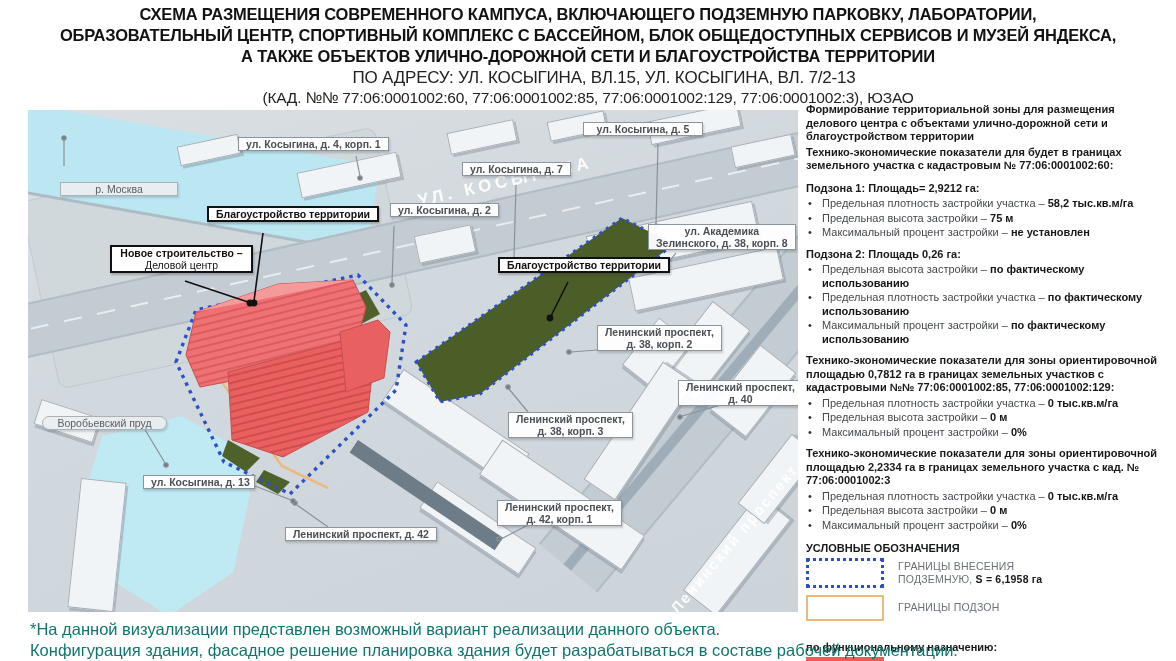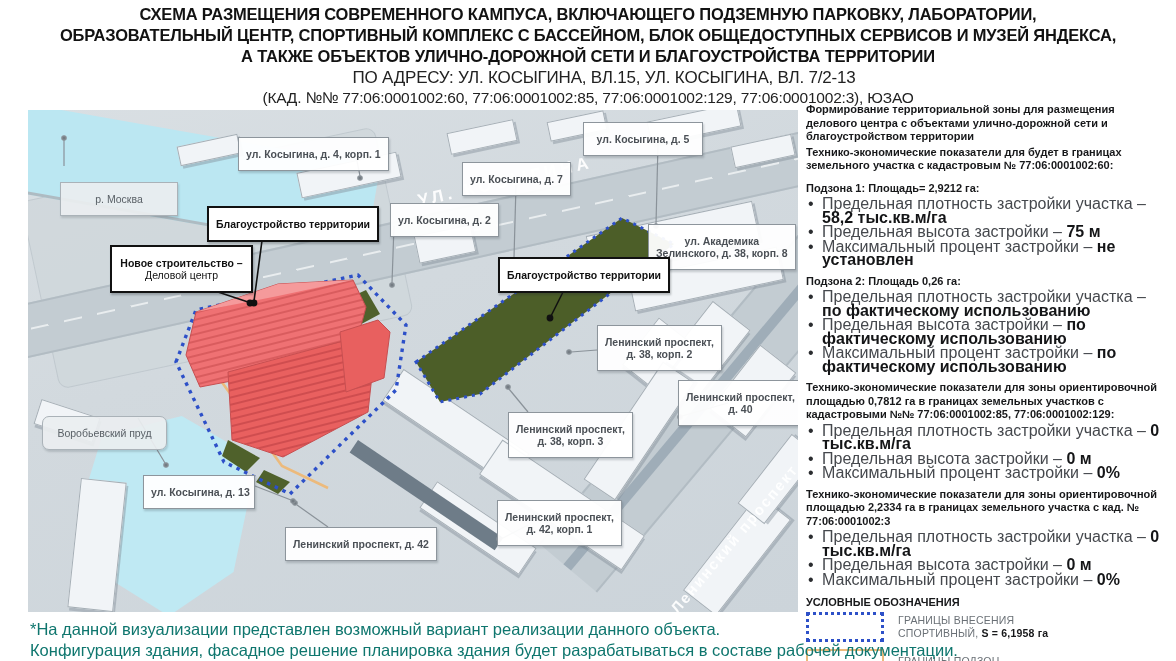--- a/index.html
+++ b/index.html
@@ -25,33 +25,33 @@
   .road2{left:540px;top:420px;width:430px;height:72px;background:#c3ccd2;transform:rotate(-50deg);transform-origin:left center;border-top:2px solid #b2bcc3;border-bottom:2px solid #b2bcc3;}
   .road2 .median{position:absolute;left:0;top:30px;width:100%;height:10px;background:#9fadb8;}
   .bld{position:absolute;background:#f1f4f7;border:1px solid #a6afb6;box-shadow:2px 3px 0 rgba(130,142,152,.45);}
   .streetname{position:absolute;color:rgba(255,255,255,.92);font-weight:700;white-space:nowrap;}
   .sn1{left:388px;top:62px;font-size:17px;letter-spacing:4px;transform:rotate(-12.5deg);}
   .sn2{left:612px;top:420px;font-size:15px;letter-spacing:2px;transform:rotate(-50deg);}
   svg.overlay{position:absolute;left:0;top:0;width:770px;height:502px;}
 
   
   .lbl{position:absolute;box-sizing:border-box;text-align:center;white-space:nowrap;
-       font-size:10.5px;line-height:12px;padding:10px 7px;}
+       font-size:10.5px;line-height:12px;padding:0 7px;}
   .lbl-white{background:rgba(255,255,255,.95);border:1px solid #8d959c;color:#4b5056;font-weight:700;box-shadow:1px 2px 2px rgba(60,70,80,.25);}
   .lbl-grey{background:rgba(234,238,240,.92);border:1px solid #aab2b8;color:#5a6167;font-weight:400;box-shadow:1px 2px 2px rgba(60,70,80,.2);margin-top:16px;}
   .lbl-black{background:#fff;border:2px solid #111;color:#111;font-weight:700;box-shadow:1px 2px 2px rgba(40,45,50,.3);}
   .lbl .sub{font-weight:400;}
 
   
   .panel{position:absolute;left:806px;top:103px;width:362px;color:#2b2d30;}
   .panel p{margin:0 0 2px 0;font-size:11px;line-height:13.5px;}
   .p-bold{font-weight:700;color:#17181a;}
   .gap{height:7px;}
   ul.tez{list-style:none;margin:2px 0 0 0;padding:0;}
-  ul.tez li{position:relative;font-size:16px;line-height:13.5px;padding-left:16px;margin:0 0 1px 0;color:#45484d;}
+  ul.tez li{position:relative;font-size:11px;line-height:13.5px;padding-left:16px;margin:0 0 1px 0;color:#45484d;}
   ul.tez li::before{content:"\2022";position:absolute;left:2px;top:0;color:#2b2d30;}
   ul.tez b{color:#141517;}
 
   
   .legend{margin-top:10px;}
   .legend-title{font-weight:700;font-size:12.5px;color:#17181a;margin:0 0 6px 0;}
   .leg-row{display:flex;align-items:center;margin-bottom:7px;}
   .leg-sw{width:78px;height:26px;box-sizing:border-box;margin-right:14px;flex:0 0 auto;}
   .sw-dash{border:3px dotted #2d50c8;background:#fff;height:30px;}
   .sw-orange{border:2px solid #ecba7c;background:#fff;}
@@ -222,22 +222,22 @@
     <div class="gap"></div>
     <p class="p-bold">Подзона 1: Площадь= 2,9212 га:</p>
     <ul class="tez">
       <li><span>Предельная плотность застройки участка – </span><b>58,2 тыс.кв.м/га</b></li>
       <li><span>Предельная высота застройки – </span><b>75 м</b></li>
       <li><span>Максимальный процент застройки – </span><b>не установлен</b></li>
     </ul>
     <div class="gap"></div>
     <p class="p-bold">Подзона 2: Площадь 0,26 га:</p>
     <ul class="tez">
+      <li><span>Предельная высота застройки – </span><b>по фактическому использованию</b></li>
       <li><span>Предельная плотность застройки участка – </span><b>по фактическому использованию</b></li>
-      <li><span>Предельная высота застройки – </span><b>по фактическому использованию</b></li>
       <li><span>Максимальный процент застройки – </span><b>по фактическому использованию</b></li>
     </ul>
     <div class="gap"></div>
     <p class="p-bold">Технико-экономические показатели для зоны ориентировочной площадью 0,7812 га в границах земельных участков с кадастровыми №№ 77:06:0001002:85, 77:06:0001002:129:</p>
     <ul class="tez">
       <li><span>Предельная плотность застройки участка – </span><b>0 тыс.кв.м/га</b></li>
       <li><span>Предельная высота застройки – </span><b>0 м</b></li>
       <li><span>Максимальный процент застройки – </span><b>0%</b></li>
     </ul>
     <div class="gap"></div>
@@ -247,21 +247,21 @@
       <li><span>Предельная высота застройки – </span><b>0 м</b></li>
       <li><span>Максимальный процент застройки – </span><b>0%</b></li>
     </ul>
 
     <div class="legend">
       <p class="legend-title">УСЛОВНЫЕ ОБОЗНАЧЕНИЯ</p>
       <div class="leg-row">
         <div class="leg-sw sw-dash"></div>
         <div class="leg-txt">
           <div>ГРАНИЦЫ ВНЕСЕНИЯ</div>
-          <div><span>СПОРТИВНЫЙ, </span><b>S = 6,1958 га</b></div>
+          <div><span>ПОДЗЕМНУЮ, </span><b>S = 6,1958 га</b></div>
         </div>
       </div>
       <div class="leg-row">
         <div class="leg-sw sw-orange"></div>
         <div class="leg-txt">ГРАНИЦЫ ПОДЗОН</div>
       </div>
       <p class="legend-sub"><br><span>по функциональному назначению:</span></p>
       <div class="leg-row">
         <div class="leg-sw sw-red"></div>
 

